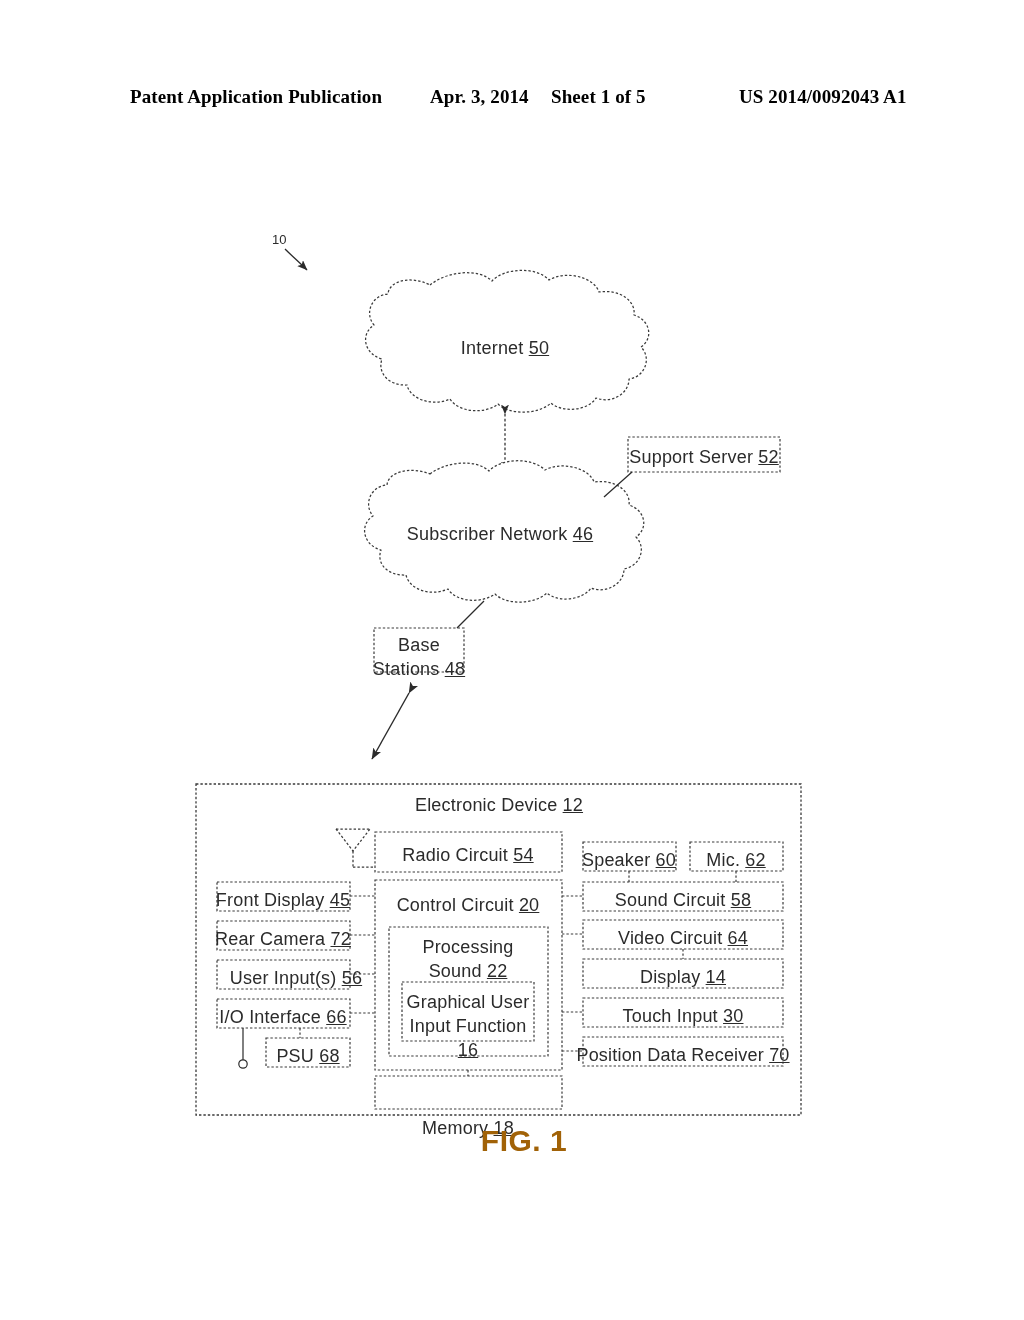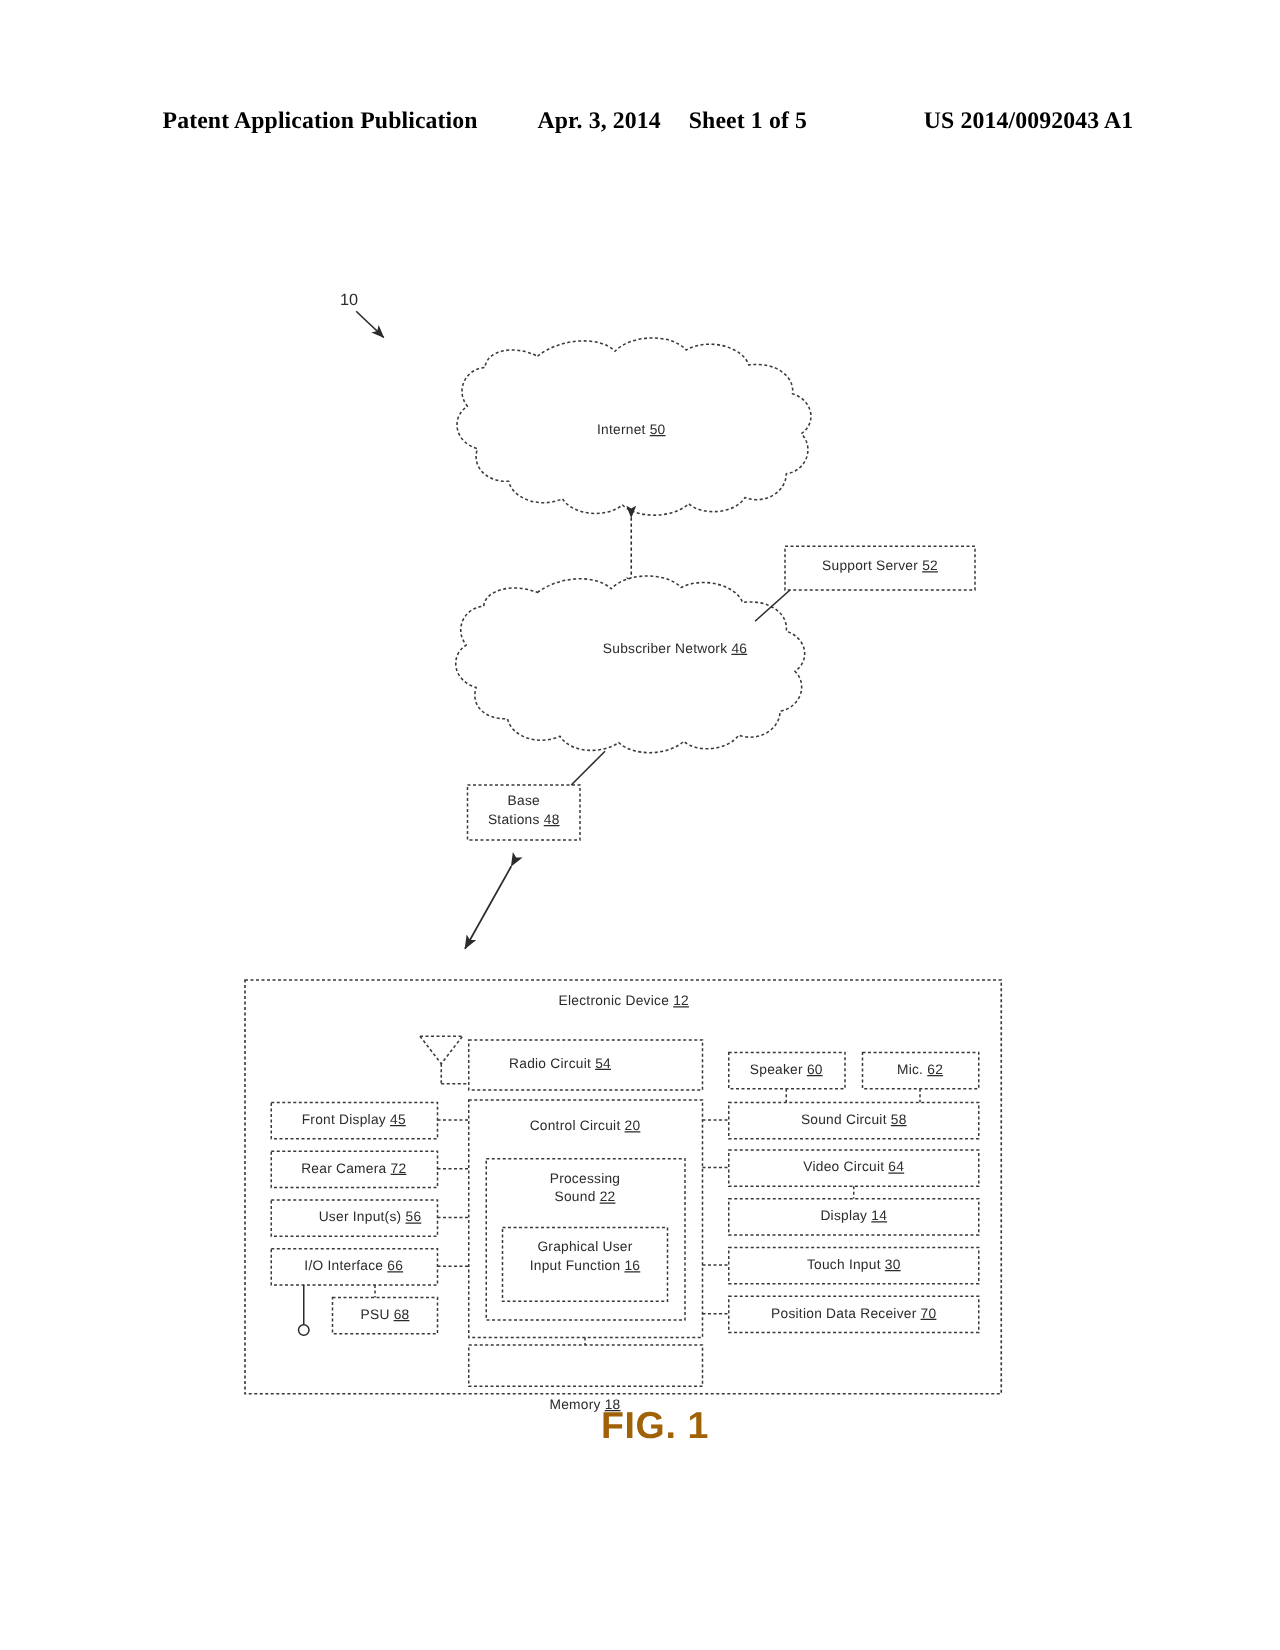--- a/index.html
+++ b/index.html
@@ -64,21 +64,21 @@
     left: 0;
     top: 0;
     width: 1024px;
     height: 1320px;
   }
 
   
   .lbl {
     position: absolute;
     font-family: "Liberation Sans", sans-serif;
-    font-size: 11px;
+    font-size: 18px;
     color: #2b2b2b;
     white-space: nowrap;
     text-align: center;
     line-height: 1.32;
     letter-spacing: 0.2px;
   }
   .lbl.centered {
     transform: translateX(-50%);
   }
   .lbl u {
@@ -280,21 +280,21 @@
     </g>
   </svg>
 
   <div id="ref-10">10</div>
 
   <div class="lbl centered" style="left:505px; top:337px;">
     <span>Internet</span>
     <u>50</u>
   </div>
 
-  <div class="lbl centered" style="left:500px; top:512px;margin-left:40px;">
+  <div class="lbl centered" style="left:500px; top:523px;">
     <span>Subscriber Network</span>
     <u>46</u>
   </div>
 
   <div class="lbl centered" style="left:704px; top:446px;">
     <span>Support Server</span>
     <u>52</u>
   </div>
 
   <div class="lbl centered two-line" style="left:419px; top:634px; width:110px;">
@@ -303,21 +303,21 @@
       <span>Stations</span>
       <u>48</u>
     </div>
   </div>
 
   <div class="lbl centered" style="left:499px; top:794px;">
     <span>Electronic Device</span>
     <u>12</u>
   </div>
 
-  <div class="lbl centered" style="left:448px; top:844px;">
+  <div class="lbl centered" style="left:468px; top:844px;">
     <span>Radio Circuit</span>
     <u>54</u>
   </div>
 
   <div class="lbl centered" style="left:468px; top:894px;">
     <span>Control Circuit</span>
     <u>20</u>
   </div>
 
   <div class="lbl centered two-line" style="left:468px; top:936px; width:150px;">

